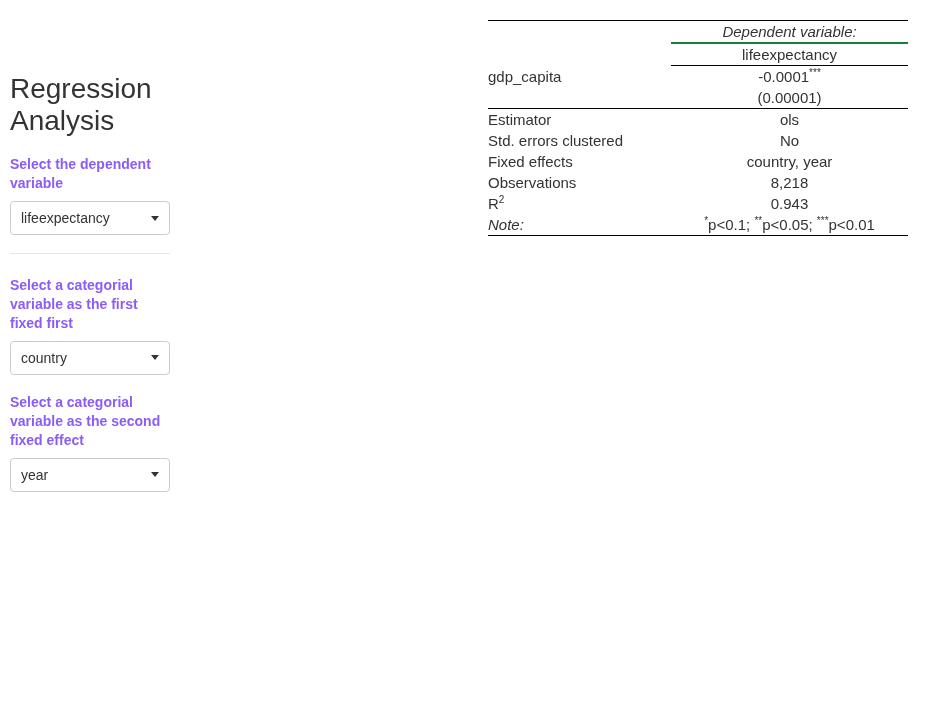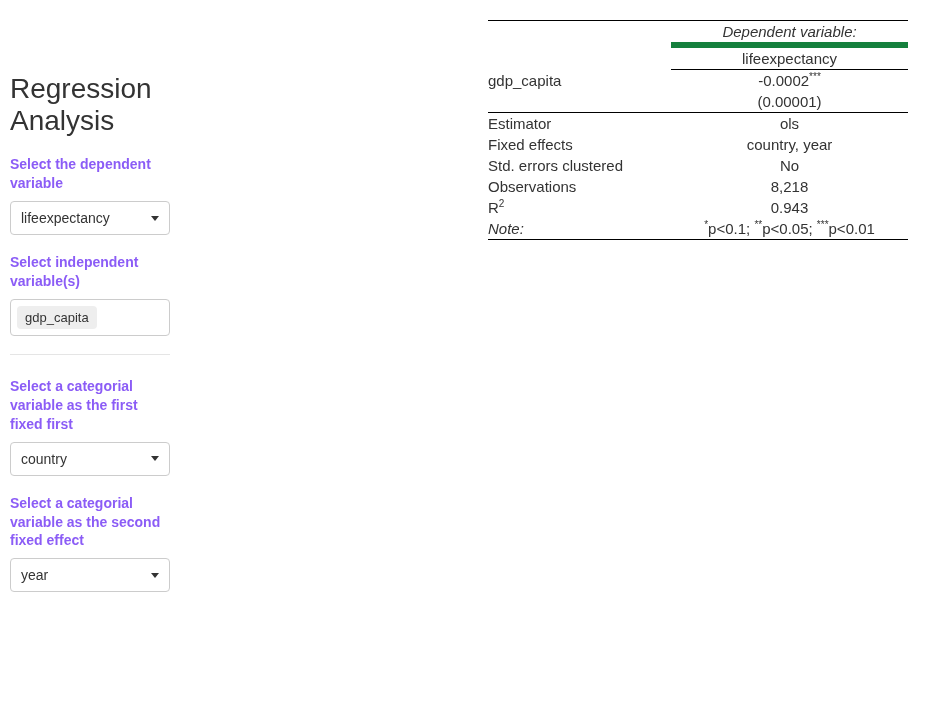--- a/index.html
+++ b/index.html
@@ -110,44 +110,38 @@
   }
   .reg-table .ital {
     font-style: italic;
   }
   .reg-table .top-rule td { border-top: 1.5px solid #000; }
   .sep-bot  { border-bottom: 1px solid #000; }
   .sep-bot2 { border-bottom: 1.5px solid #000; margin-top: 23px; }
   sup { font-size: 10px; vertical-align: super; line-height: 0;}
   .note-val { text-align: right; }
   .dep-header td:nth-child(2){
-    border-bottom: 6px solid #15803d;
+    border-bottom: 2px solid #15803d;
   }
 </style>
 </head>
 <body>
 
 <div class="layout">
   <aside class="sidebar">
     <h2 class="page-title">Regression Analysis</h2>
 
     <div class="control-group">
       <div class="control-label">Select the dependent variable</div>
       <div class="select-wrap">
         <span class="select-value">lifeexpectancy</span>
         <span class="caret"></span>
       </div>
     </div>
 
-    <div class="control-group">
-      <div class="control-label">Select independent variable(s)</div>
-      <div class="multiselect">
-        <span class="token">gdp_capita</span>
-      </div>
-    </div>
 
     <hr class="divider">
 
     <div class="control-group">
       <div class="control-label">Select a categorial variable as the first fixed first</div>
       <div class="select-wrap">
         <span class="select-value">country</span>
         <span class="caret"></span>
       </div>
     </div>
@@ -168,39 +162,39 @@
         <td class="lbl"></td>
         <td class="ital">Dependent variable:</td>
       </tr>
       <tr>
         <td class="lbl"></td>
         <td class="sep-bot">lifeexpectancy</td>
       </tr>
       <tr>
         <td class="lbl">gdp_capita</td>
         <td>
-          <span>-0.0002</span><sup>***</sup>
+          <span>-0.0001</span><sup>***</sup>
         </td>
       </tr>
       <tr>
         <td class="lbl sep-bot"></td>
         <td class="sep-bot">(0.00001)</td>
       </tr>
 
       <tr>
         <td class="lbl">Estimator</td>
         <td>ols</td>
       </tr>
       <tr>
+        <td class="lbl">Std. errors clustered</td>
+        <td>No</td>
+      </tr>
+      <tr>
         <td class="lbl">Fixed effects</td>
         <td>country, year</td>
-      </tr>
-      <tr>
-        <td class="lbl">Std. errors clustered</td>
-        <td>No</td>
       </tr>
       <tr>
         <td class="lbl">Observations</td>
         <td>8,218</td>
       </tr>
       <tr>
         <td class="lbl"><span>R</span><sup>2</sup></td>
         <td>0.943</td>
       </tr>
       <tr>

